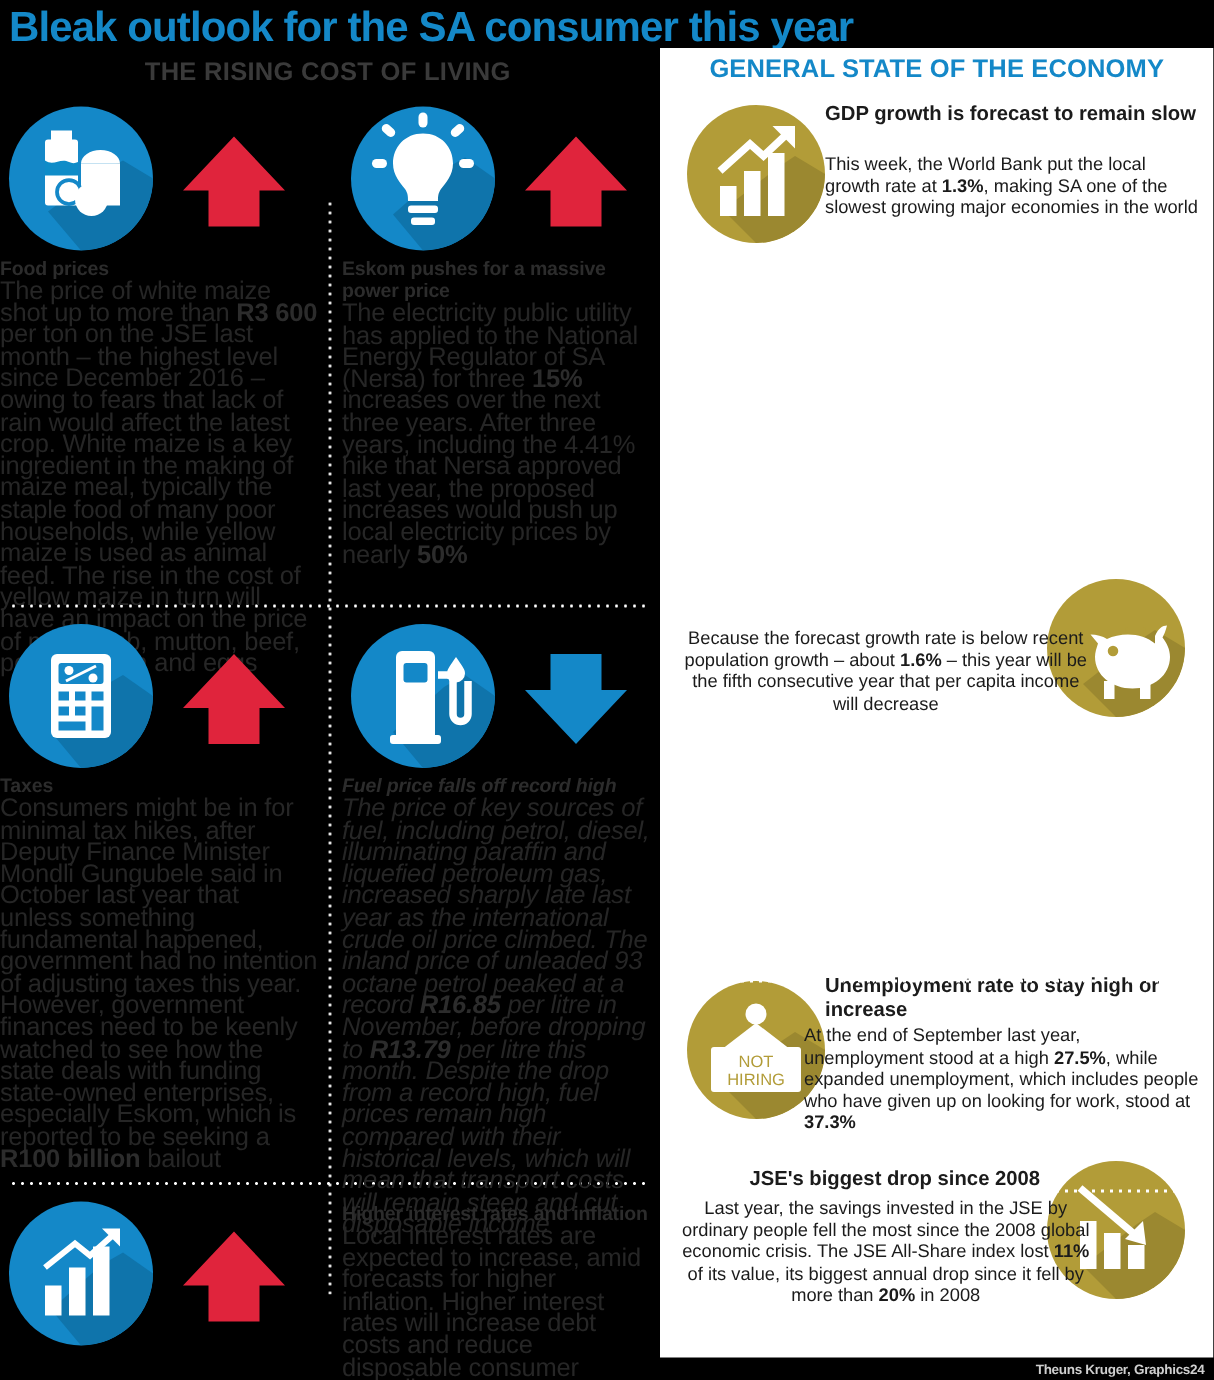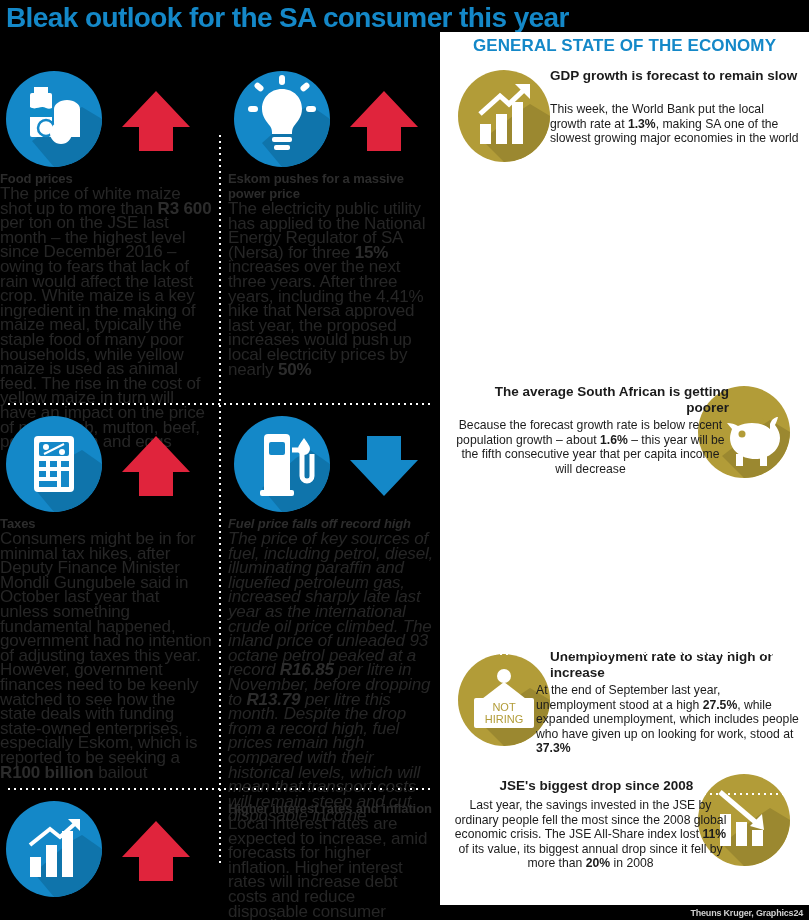--- a/index.html
+++ b/index.html
@@ -96,20 +96,21 @@
     color:#cfcfcf; font-size:9px; font-weight:bold; letter-spacing:-0.2px;
   }
 </style>
 </head>
 <body>
 
 <div id="page">
 
   <div class="main-title">Bleak outlook for the SA consumer this year</div>
 
+  <div class="left-head">THE RISING COST OF LIVING</div>
   <div class="right-head">GENERAL STATE OF THE ECONOMY</div>
 
   <div class="left-col">
 
     <div class="vdots"></div>
     <div class="hdots" style="top:332px;"></div>
     <div class="hdots" style="top:717px;"></div>
 
     <div class="lcell" style="left:0; top:0; width:212px;">
       <div class="icon-row">
@@ -260,21 +261,20 @@
       <div class="rdisc" style="left:258px; top:198px;">
         <svg width="92" height="92" viewBox="0 0 92 92">
           <path d="M92 46a46 46 0 0 1-46 46L24 70l36-28 12-8z" fill="#9b8830"></path>
           <path d="M72 38c2-5 5-7 8-7-1 4-2 6-3 8 3 4 5 8 5 13 0 12-11 21-25 21S32 64 32 52c0-3 1-6 2-9l-5-6c4 0 8 1 11 3 4-2 9-3 14-3 7 0 13 2 18 6z" fill="#fff"></path>
           <rect x="38" y="68" width="7" height="12" fill="#fff"></rect>
           <rect x="62" y="68" width="7" height="12" fill="#fff"></rect>
           <circle cx="44" cy="48" r="3.5" fill="#b29c38"></circle>
           <rect x="52" y="32" width="14" height="4" rx="2" fill="#b29c38"></rect>
         </svg>
       </div>
-      <h4 style="position:absolute; left:24px; top:196px; width:265px; text-align:right;">The average South African is getting poorer</h4>
       <p style="position:absolute; left:12px; top:230px; width:277px; text-align:center;"><span>Because the forecast growth rate is below recent population growth – about </span><b>1.6%</b><span> – this year will be the fifth consecutive year that per capita income will decrease</span></p>
     </div>
     <div class="rdots" style="top:318px;"></div>
 
     <div class="rcell">
       <div class="rdisc" style="left:18px; top:338px;">
         <svg width="92" height="92" viewBox="0 0 92 92">
           <path d="M92 46a46 46 0 0 1-46 46L24 70l36-28 12-8z" fill="#9b8830"></path>
           <circle cx="46" cy="22" r="7" fill="#fff"></circle>
           <path d="M46 28 20 48h52z" fill="#fff"></path>

